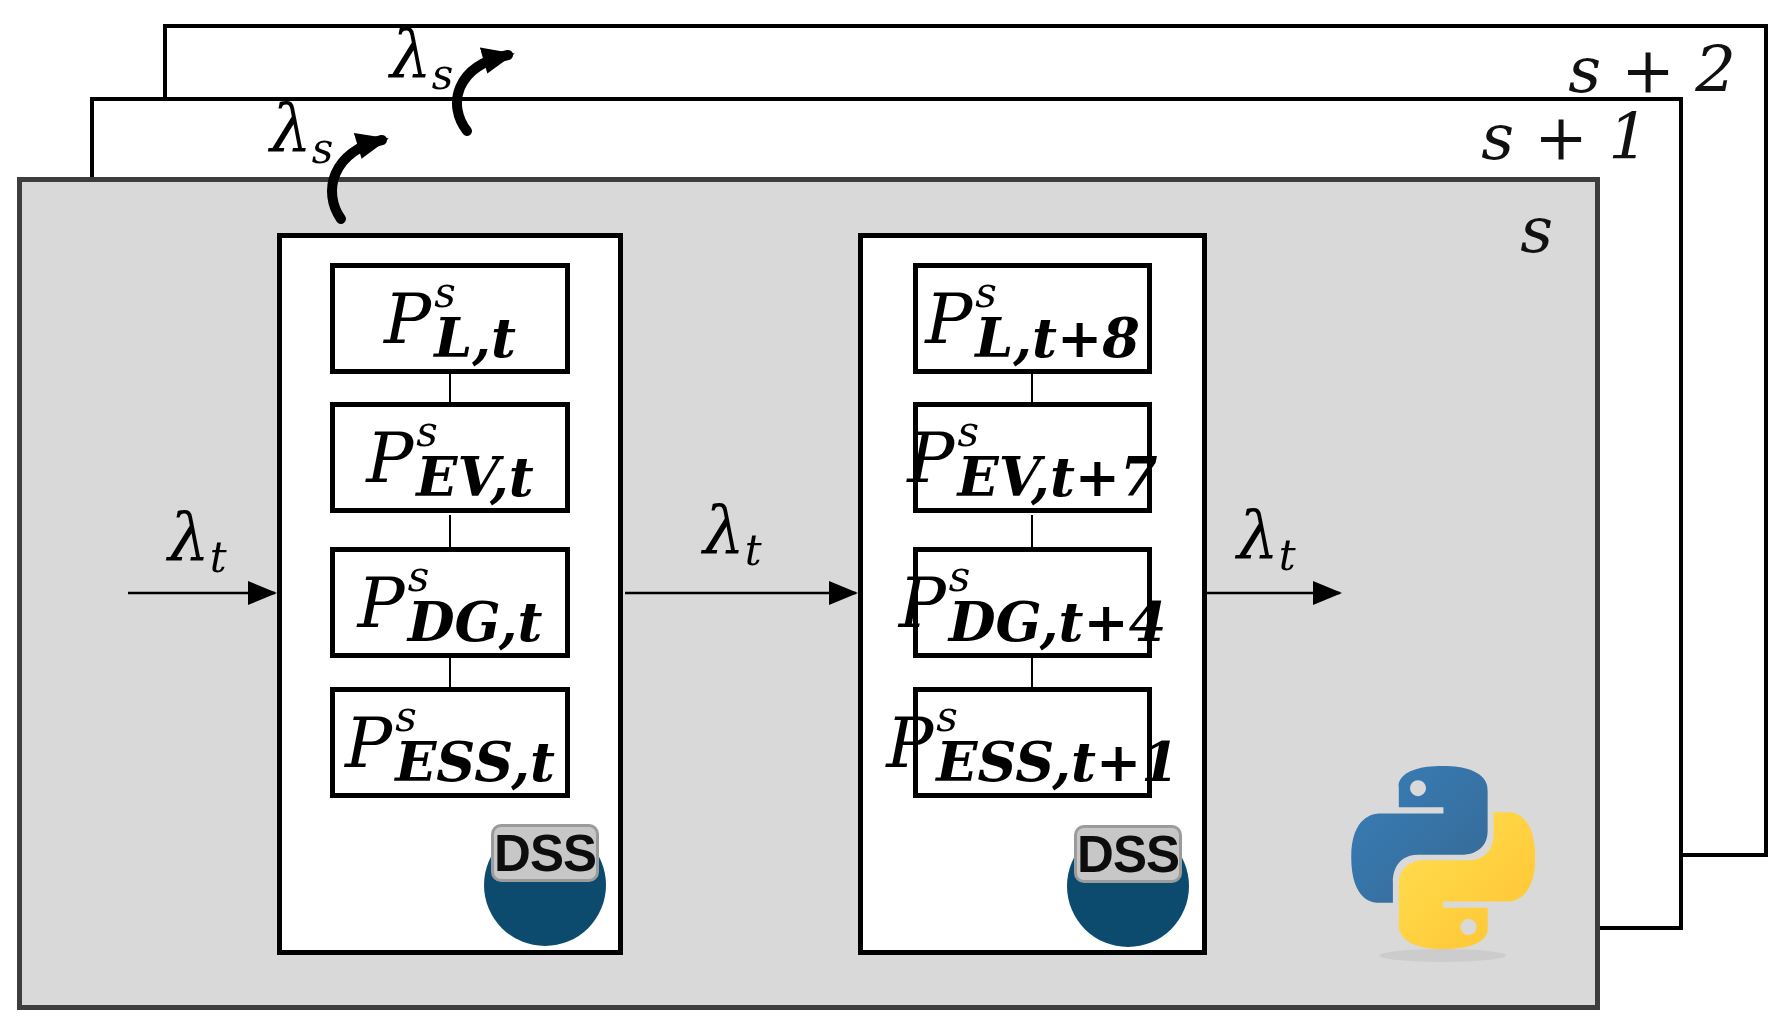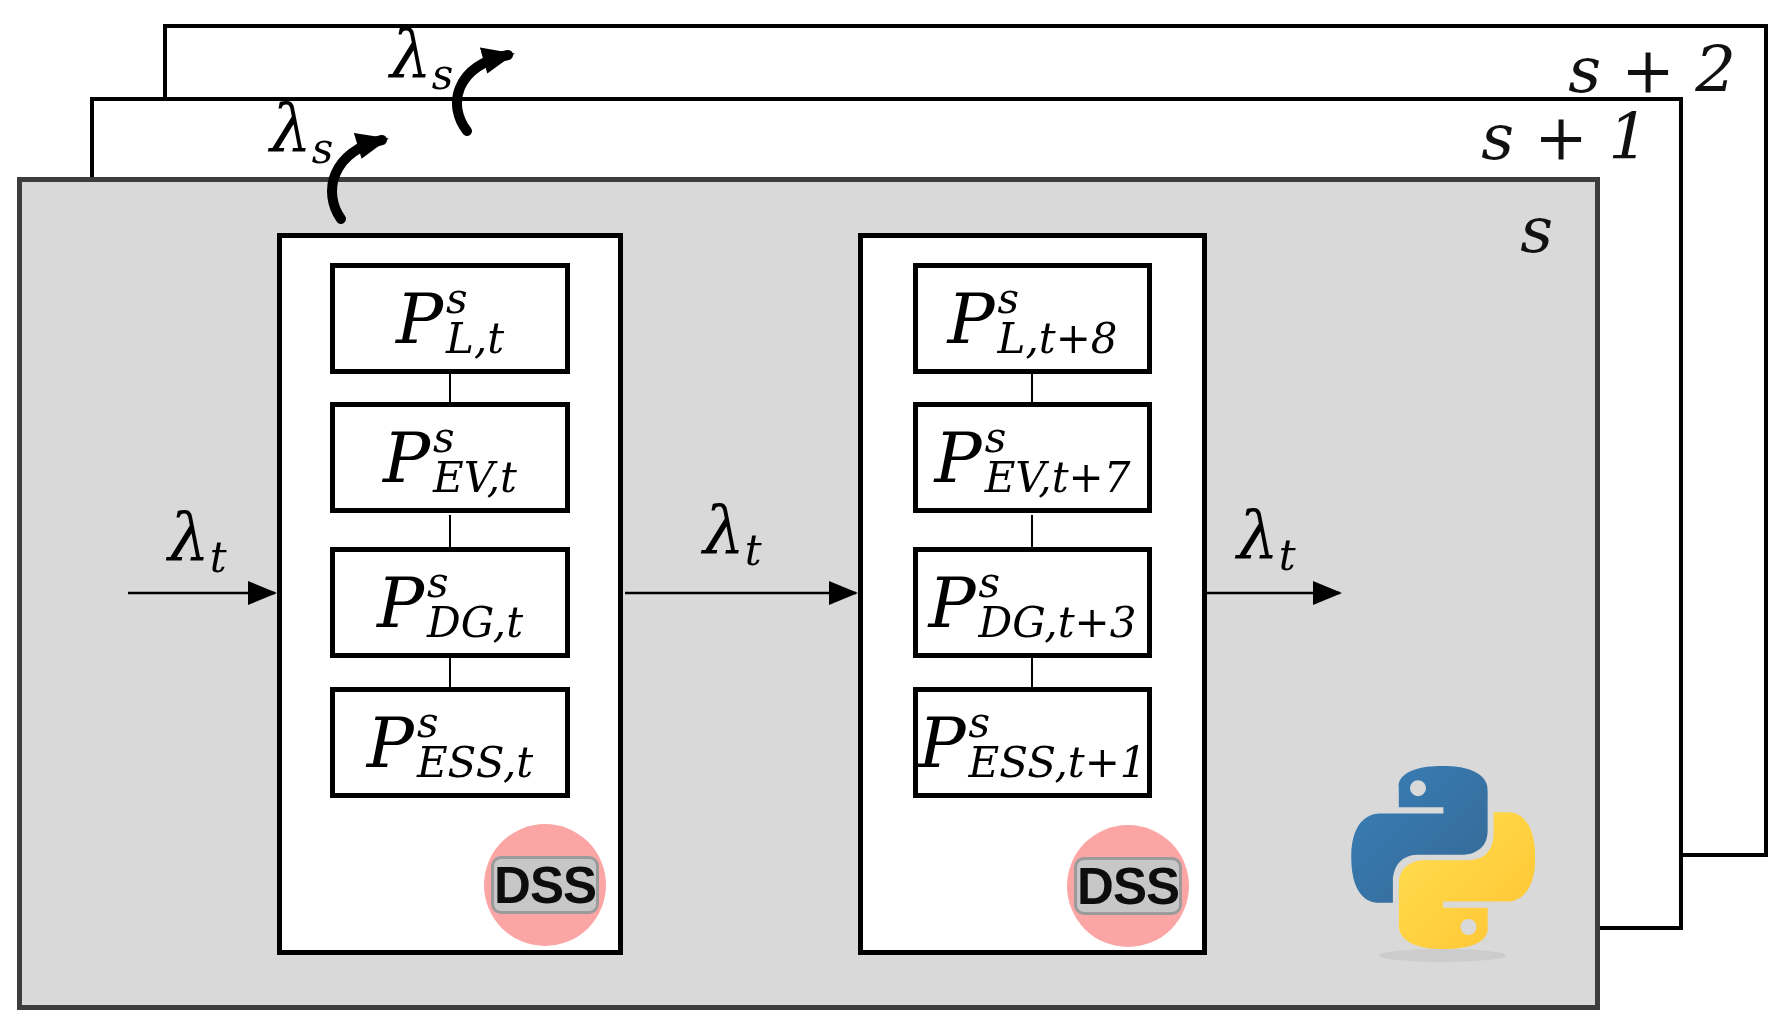--- a/index.html
+++ b/index.html
@@ -40,30 +40,30 @@
   .conn-1 { top:136px; height:28px; }
   .conn-2 { top:277px; height:32px; }
   .conn-3 { top:420px; height:29px; }
 
   
   .pterm { display:flex; align-items:center; font-style:italic; line-height:1; }
   .pterm .base  { font-size:70px; }
   .pterm .stack { display:flex; flex-direction:column; align-items:flex-start;
                   margin-left:3px; }
   .pterm .sup { font-size:42px; line-height:0.95; }
-  .pterm .sub { font-size:42px; line-height:0.95; white-space:nowrap; }
+  .pterm .sub { font-size:54px; line-height:0.95; white-space:nowrap;font-weight:bold; }
 
   
   .lam { position:absolute; font-style:italic; font-size:66px; line-height:1; white-space:nowrap; }
   .lam .sscript { font-size:42px; vertical-align:-12px; }
 
   
   .dss-badge {
     position:absolute; width:122px; height:122px; border-radius:50%;
-    background:#fca5a5; display:flex; align-items:center; justify-content:center;
+    background:#0c4a6e; display:flex; align-items:flex-start; justify-content:center;
   }
   .module-left  .dss-badge { left:202px; top:586px; }
   .module-right .dss-badge { left:204px; top:587px; }
   .dss-plate {
     box-sizing:border-box; width:108px; height:58px; border-radius:10px;
     background:#c7c7c7; border:3px solid #9b9b9b;
     display:flex; align-items:center; justify-content:center;
   }
   .dss-plate span {
     font-family:"Liberation Sans", sans-serif; font-weight:bold;
@@ -174,21 +174,21 @@
             <span class="sub">EV,t+7</span>
           </span>
         </span>
     </div>
     <div class="connector conn-2"></div>
     <div class="pbox pbox-3">
       <span class="pterm">
           <span class="base">P</span>
           <span class="stack">
             <span class="sup">s</span>
-            <span class="sub">DG,t+3</span>
+            <span class="sub">DG,t+4</span>
           </span>
         </span>
     </div>
     <div class="connector conn-3"></div>
     <div class="pbox pbox-4">
       <span class="pterm">
           <span class="base">P</span>
           <span class="stack">
             <span class="sup">s</span>
             <span class="sub">ESS,t+1</span>

